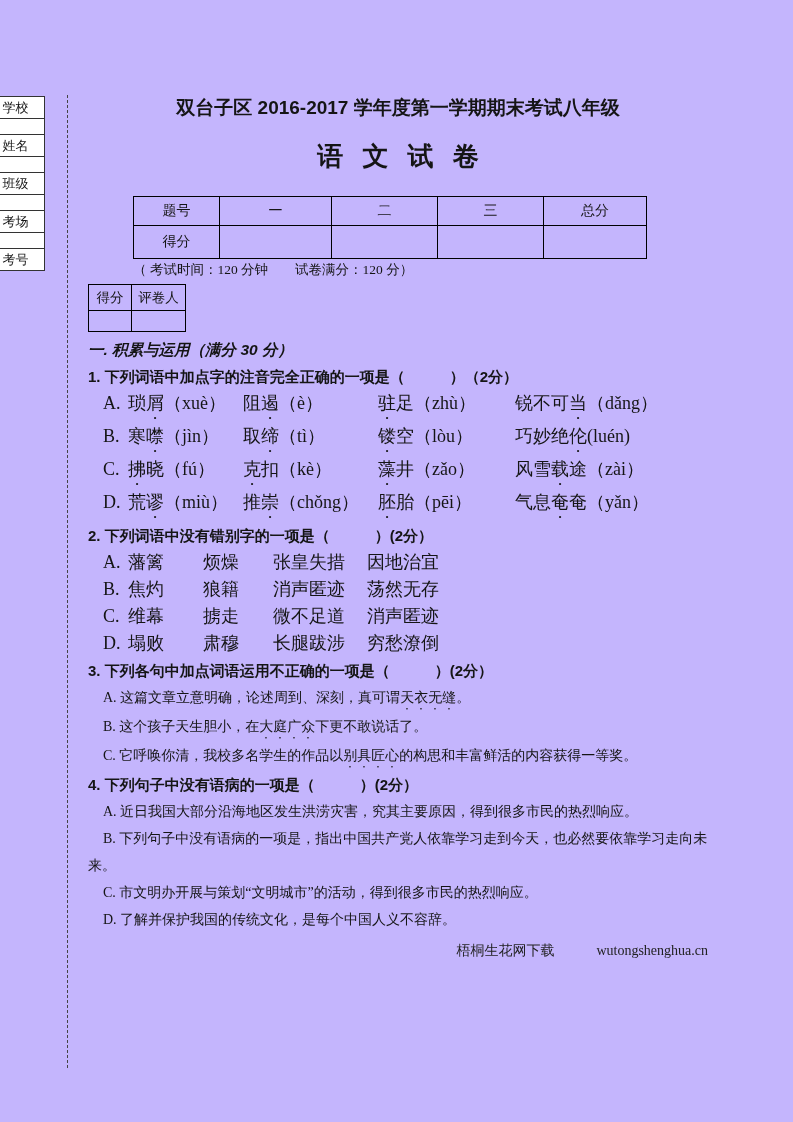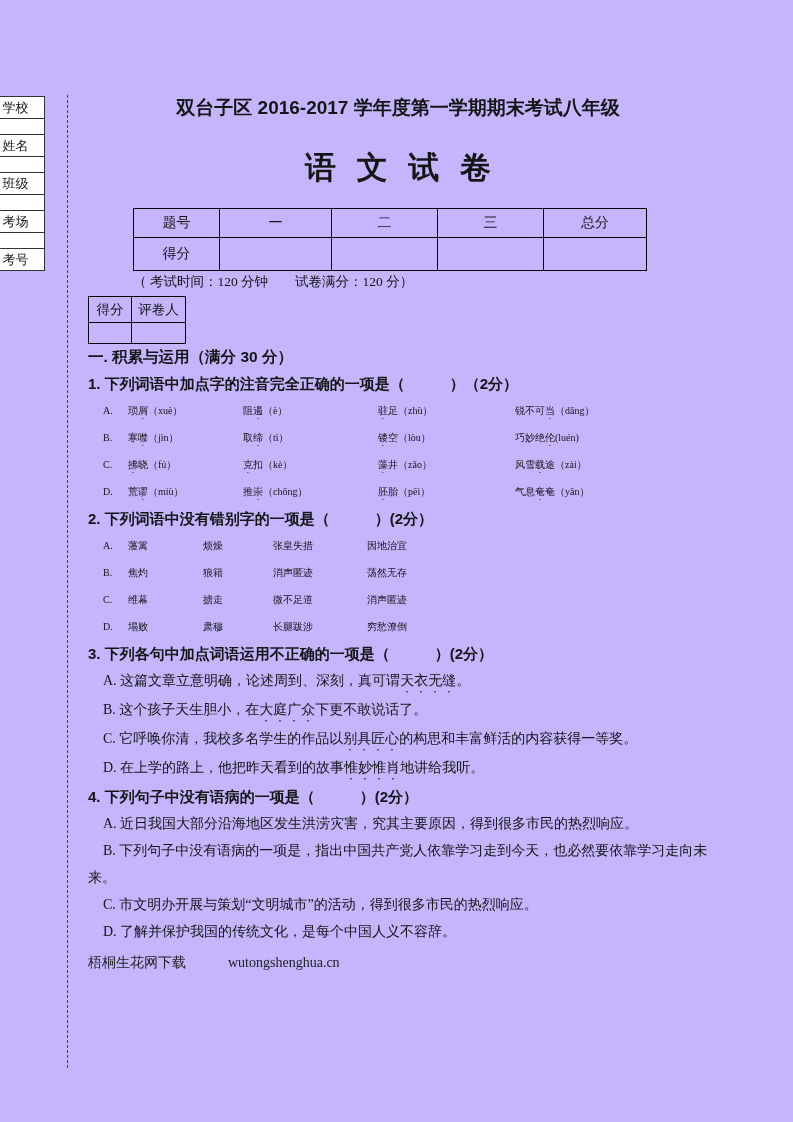--- a/index.html
+++ b/index.html
@@ -9,47 +9,47 @@
   .student-strip{position:absolute;left:-14px;top:97px;width:59px;}
   .ss-cell{border:1px solid #333;margin-top:-1px;box-sizing:border-box;text-align:center;
            font-size:13px;background:#fff;}
   .ss-label{height:23px;line-height:21px;}
   .ss-empty{height:17px;}
   
   .fold-line{position:absolute;left:67px;top:95px;height:973px;width:0;border-left:1.5px dashed #444;}
   
   .main{position:absolute;left:88px;top:95px;width:690px;}
   .t1{width:620px;text-align:center;font-size:19px;line-height:26px;}
-  .t2{width:620px;text-align:center;font-size:31px;line-height:46px;letter-spacing:6px;
-      text-indent:6px;margin-top:24px;}
+  .t2{width:620px;text-align:center;font-size:26px;line-height:46px;letter-spacing:6px;
+      text-indent:6px;margin-top:12px;}
   .bold-hei{font-family:"Liberation Sans","DejaVu Sans",sans-serif;font-weight:700;}
   .score-table{border-collapse:collapse;margin:17px 0 0 45px;table-layout:fixed;}
   .score-table td{border:1px solid #000;text-align:center;font-size:14px;padding:0;font-family:Liberation Serif, serif;}
   .score-table .hrow td{height:28px;}
   .score-table .srow td{height:32px;}
   .exam-info{width:508px;margin-left:45px;font-size:13.5px;line-height:18px;margin-top:2px;}
   .grader-box{border-collapse:collapse;margin-top:5px;}
   .grader-box td{border:1px solid #000;text-align:center;font-size:13.5px;padding:0;}
   .grader-box .grow1 td{height:25px;}
   .grader-box .grow2 td{height:20px;}
   .gb-c1{width:42px;} .gb-c2{width:53px;}
-  .sec-heading{font-size:15.5px;line-height:26px;}
+  .sec-heading{font-size:15.5px;line-height:26px;margin-top:5px;font-style:italic;}
   .q-stem{font-size:15px;line-height:27px;}
-  .opt-line{font-size:10px;line-height:27px;padding-left:15px;white-space:nowrap;}
+  .opt-line{font-size:18px;line-height:27px;padding-left:15px;white-space:nowrap;}
   .opt-label{display:inline-block;width:25px;}
   .q1-c{display:inline-block;} .q1-c1{width:115px;} .q1-c2{width:135px;} .q1-c3{width:137px;}
   .q2-w{display:inline-block;} .q2-c1{width:75px;} .q2-c2{width:70px;} .q2-c3{width:94px;}
   .sent-line{font-size:14px;line-height:27px;padding-left:15px;}
   .sent-line.cont{padding-left:0;}
   .q5-para{font-size:14px;line-height:27px;padding-left:30px;letter-spacing:5.5px;white-space:nowrap;}
   .q5-fill{font-size:14px;line-height:31px;white-space:nowrap;}
   .q5-fill-2{padding-left:26px;}
   .blank{display:inline-block;width:225px;height:14px;border-bottom:1px solid #000;}
   .blank.b2{width:232px;}
-  .footer{width:620px;text-align:left;margin-top:9px;font-size:14px;color:#222;}
+  .footer{width:620px;text-align:right;margin-top:9px;font-size:14px;color:#222;}
   .footer .site-url{margin-left:42px;font-family:"Liberation Serif","DejaVu Serif",serif;}
   .em-dot{-webkit-text-emphasis:filled dot;-webkit-text-emphasis-position:under right;
           text-emphasis:filled dot;text-emphasis-position:under right;}
 </style>
 </head>
 <body>
 
 <div class="page">
 
   <div class="student-strip">
@@ -137,21 +137,20 @@
       <div class="opt-line">
         <span class="opt-label">D.</span><span class="q2-w q2-c1">塌败</span><span class="q2-w q2-c2">肃穆</span><span class="q2-w q2-c3">长腿跋涉</span><span class="q2-w">穷愁潦倒</span>
       </div>
     </div>
 
     <div>
       <div class="q-stem bold-hei">3. 下列各句中加点词语运用不正确的一项是（　　　）(2分）</div>
       <div class="sent-line"><span>A. 这篇文章立意明确，论述周到、深刻，真可谓</span><span class="em-dot">天衣无缝</span><span>。</span></div>
       <div class="sent-line"><span>B. 这个孩子天生胆小，在</span><span class="em-dot">大庭广众</span><span>下更不敢说话了。</span></div>
       <div class="sent-line"><span>C. 它呼唤你清，我校多名学生的作品以</span><span class="em-dot">别具匠心</span><span>的构思和丰富鲜活的内容获得一等奖。</span></div>
-      <div class="sent-line"><span>D. 在上学的路上，他把昨天看到的故事</span><span class="em-dot">惟妙惟肖</span><span>地讲给我听。</span></div>
     </div>
 
     <div>
       <div class="q-stem bold-hei">4. 下列句子中没有语病的一项是（　　　）(2分）</div>
       <div class="sent-line">A. 近日我国大部分沿海地区发生洪涝灾害，究其主要原因，得到很多市民的热烈响应。</div>
       <div class="sent-line">B. 下列句子中没有语病的一项是，指出中国共产党人依靠学习走到今天，也必然要依靠学习走向未</div>
       <div class="sent-line cont">来。</div>
       <div class="sent-line">C. 市文明办开展与策划“文明城市”的活动，得到很多市民的热烈响应。</div>
       <div class="sent-line">D. 了解并保护我国的传统文化，是每个中国人义不容辞。</div>
     </div>

